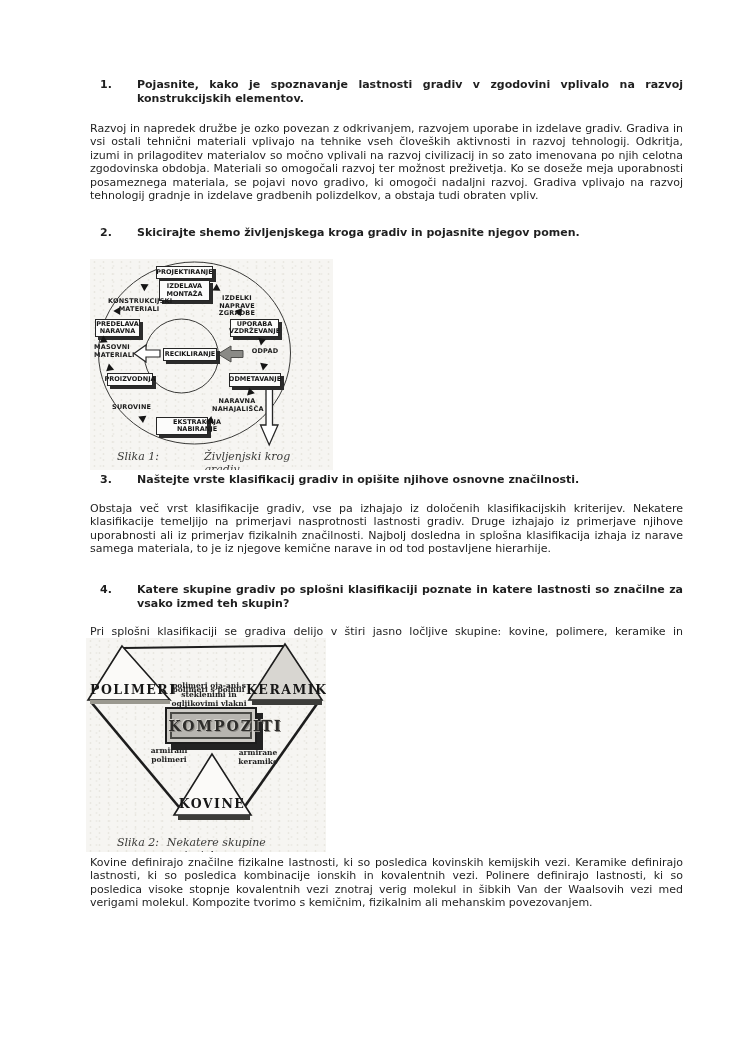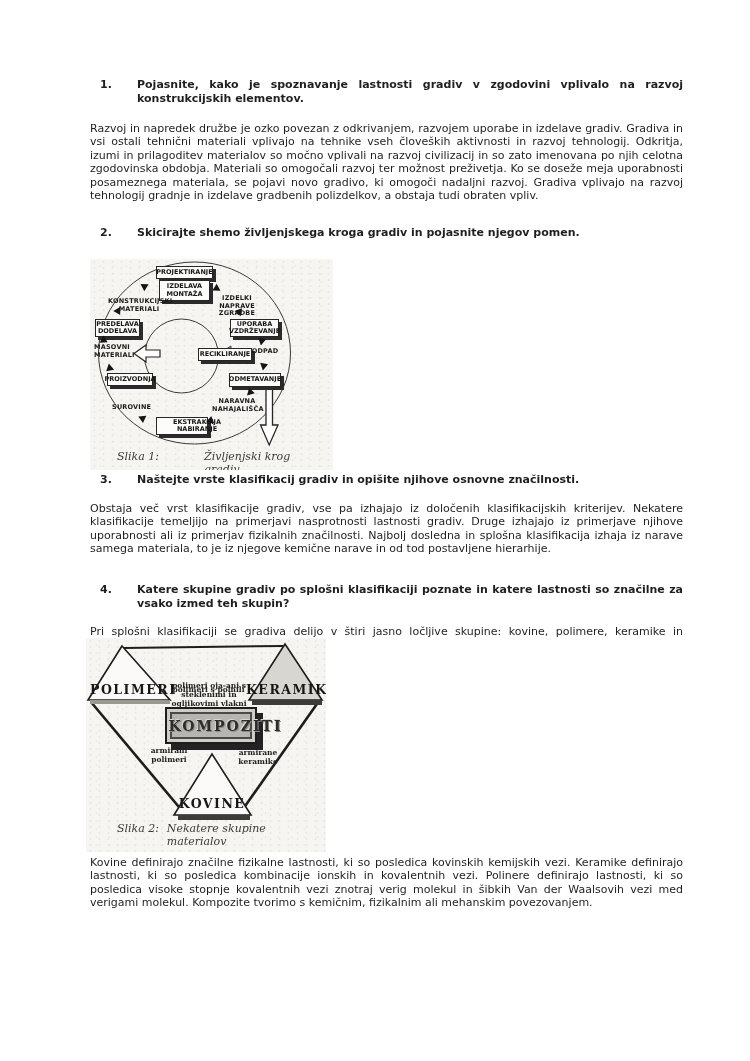--- a/index.html
+++ b/index.html
@@ -97,22 +97,22 @@
     <div class="node-box" style="left:66px; top:7px; width:57px; height:13px;">PROJEKTIRANJE</div>
     <div class="node-box pre" style="left:69px; top:21px; width:51px; height:21px;">IZDELAVA
 MONTAŽA</div>
     <div class="node-box pre" style="left:140px; top:60px; width:49px; height:18px;">UPORABA
 VZDRŽEVANJE</div>
     <div class="node-box" style="left:139px; top:114px; width:52px; height:14px;">ODMETAVANJE</div>
     <div class="node-box pre" style="left:66px; top:158px; width:52px; height:18px;padding-left:30px;">EKSTRAKCIJA
 NABIRANJE</div>
     <div class="node-box" style="left:17px; top:114px; width:46px; height:13px;">PROIZVODNJA</div>
     <div class="node-box pre" style="left:5px; top:60px; width:45px; height:18px;">PREDELAVA
-DODELAVA</div>
-    <div class="node-box" style="left:73px; top:89px; width:54px; height:13px;margin-left:35px;">RECIKLIRANJE</div>
+NARAVNA</div>
+    <div class="node-box" style="left:73px; top:89px; width:54px; height:13px;">RECIKLIRANJE</div>
 
     <div class="fig-label pre" style="left:18px; top:39px; width:62px;">KONSTRUKCIJSKI
 MATERIALI</div>
     <div class="fig-label pre" style="left:126px; top:36px; width:42px;">IZDELKI
 NAPRAVE
 ZGRADBE</div>
     <div class="fig-label" style="left:161px; top:89px; width:28px;">ODPAD</div>
     <div class="fig-label pre" style="left:122px; top:139px; width:50px;">NARAVNA
 NAHAJALIŠČA</div>
     <div class="fig-label" style="left:22px; top:145px; width:36px;">SUROVINE</div>
@@ -178,21 +178,21 @@
 
     <div class="note pre" style="left:68px; top:7px; width:110px;margin-top:36px;">polimeri oja-ani s
 steklenimi in
 ogljikovimi vlakni</div>
     <div class="note" style="left:70px; top:47px; width:105px;">polimeri s polnili</div>
     <div class="note pre" style="left:58px; top:108px; width:50px;">armirani
 polimeri</div>
     <div class="note pre" style="left:146px; top:110px; width:52px;">armirane
 keramike</div>
 
-    <div class="caption" style="left:31px; top:184px; width:205px;">
+    <div class="caption" style="left:31px; top:198px; width:205px;">
       <span class="cap-label">Slika 2:</span>
       <span>Nekatere skupine materialov</span>
     </div>
   </div>
 
   <div class="abs para" style="left:90px; top:856px; width:593px;">Kovine definirajo značilne fizikalne lastnosti, ki so posledica kovinskih kemijskih vezi. Keramike definirajo lastnosti, ki so posledica kombinacije ionskih in kovalentnih vezi. Polinere definirajo lastnosti, ki so posledica visoke stopnje kovalentnih vezi znotraj verig molekul in šibkih Van der Waalsovih vezi med verigami molekul. Kompozite tvorimo s kemičnim, fizikalnim ali mehanskim povezovanjem.</div>
 
 </div>
 
 </body></html>

